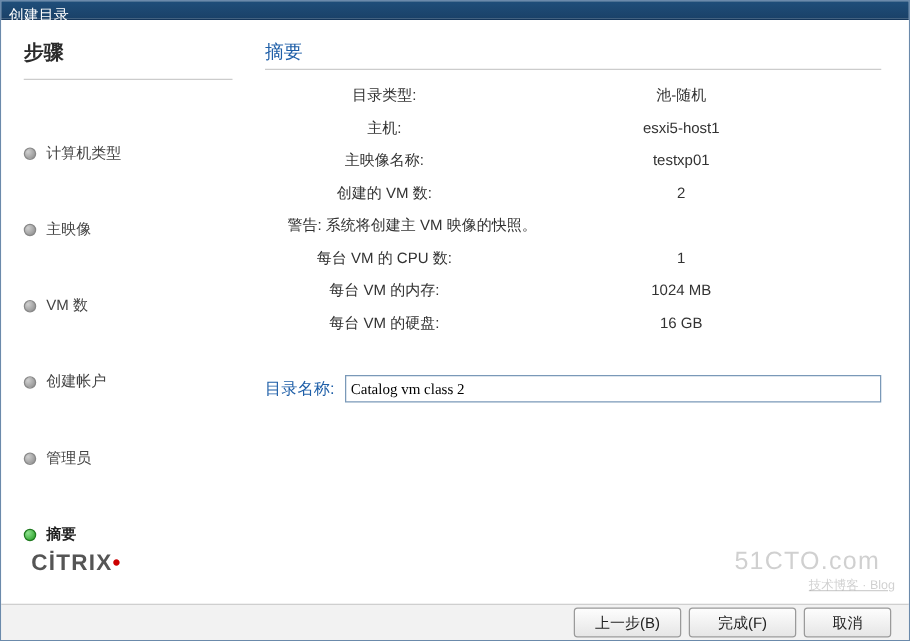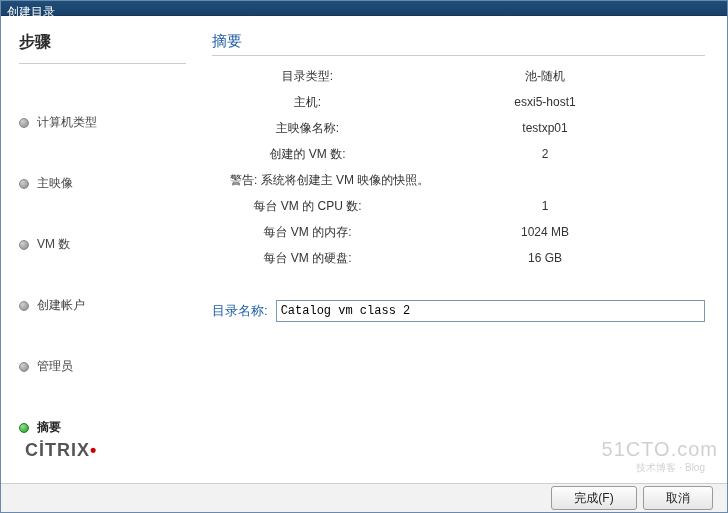--- a/index.html
+++ b/index.html
@@ -124,21 +124,21 @@
     color: #1f5fa8;
     font-size: 13px;
     white-space: nowrap;
   }
   .catalog-row input {
     flex: 1;
     height: 22px;
     border: 1px solid #7a99b8;
     padding: 0 4px;
     font-size: 12px;
-    font-family: Liberation Mono, monospace;
+    font-family: Liberation Serif, serif;
   }
 
   .footer {
     height: 42px;
     border-top: 1px solid #cfcfcf;
     background: #f2f2f2;
     display: flex;
     align-items: center;
     justify-content: flex-end;
     padding-right: 14px;
@@ -152,34 +152,35 @@
     border-radius: 3px;
     font-size: 12px;
     font-family: inherit;
     cursor: pointer;
     color: #222;
   }
   .footer button.cancel { min-width: 70px; }
 
   .watermark {
     position: absolute;
-    right: 10px; bottom: 52px;
+    right: 24px; bottom: 52px;
     font-size: 20px;
     color: rgba(120,120,120,0.35);
     font-family: Arial, sans-serif;
     letter-spacing: 1px;
     pointer-events: none;
   }
   .watermark-sub {
     position: absolute;
-    right: 23px; bottom: 38px;
+    right: 12px; bottom: 38px;
     font-size: 10px;
     color: rgba(120,120,120,0.35);
     font-family: Arial, sans-serif;
     pointer-events: none;
+    text-decoration: underline;
   }
 </style>
 </head>
 <body>
 
 <div class="window">
   <div class="title-bar">
     <span>创建目录</span>
   </div>
 
@@ -261,19 +262,20 @@
 
       <div class="catalog-row">
         <span class="clabel">目录名称:</span>
         <input type="text" value="Catalog vm class 2" style="">
       </div>
     </div>
 
   </div>
 
   <div class="footer">
+    <button>上一步(B)</button>
     <button>完成(F)</button>
     <button class="cancel">取消</button>
   </div>
 </div>
 
 <div class="watermark">51CTO.com</div>
 <div class="watermark-sub">技术博客 · Blog</div>
 
 </body></html>

